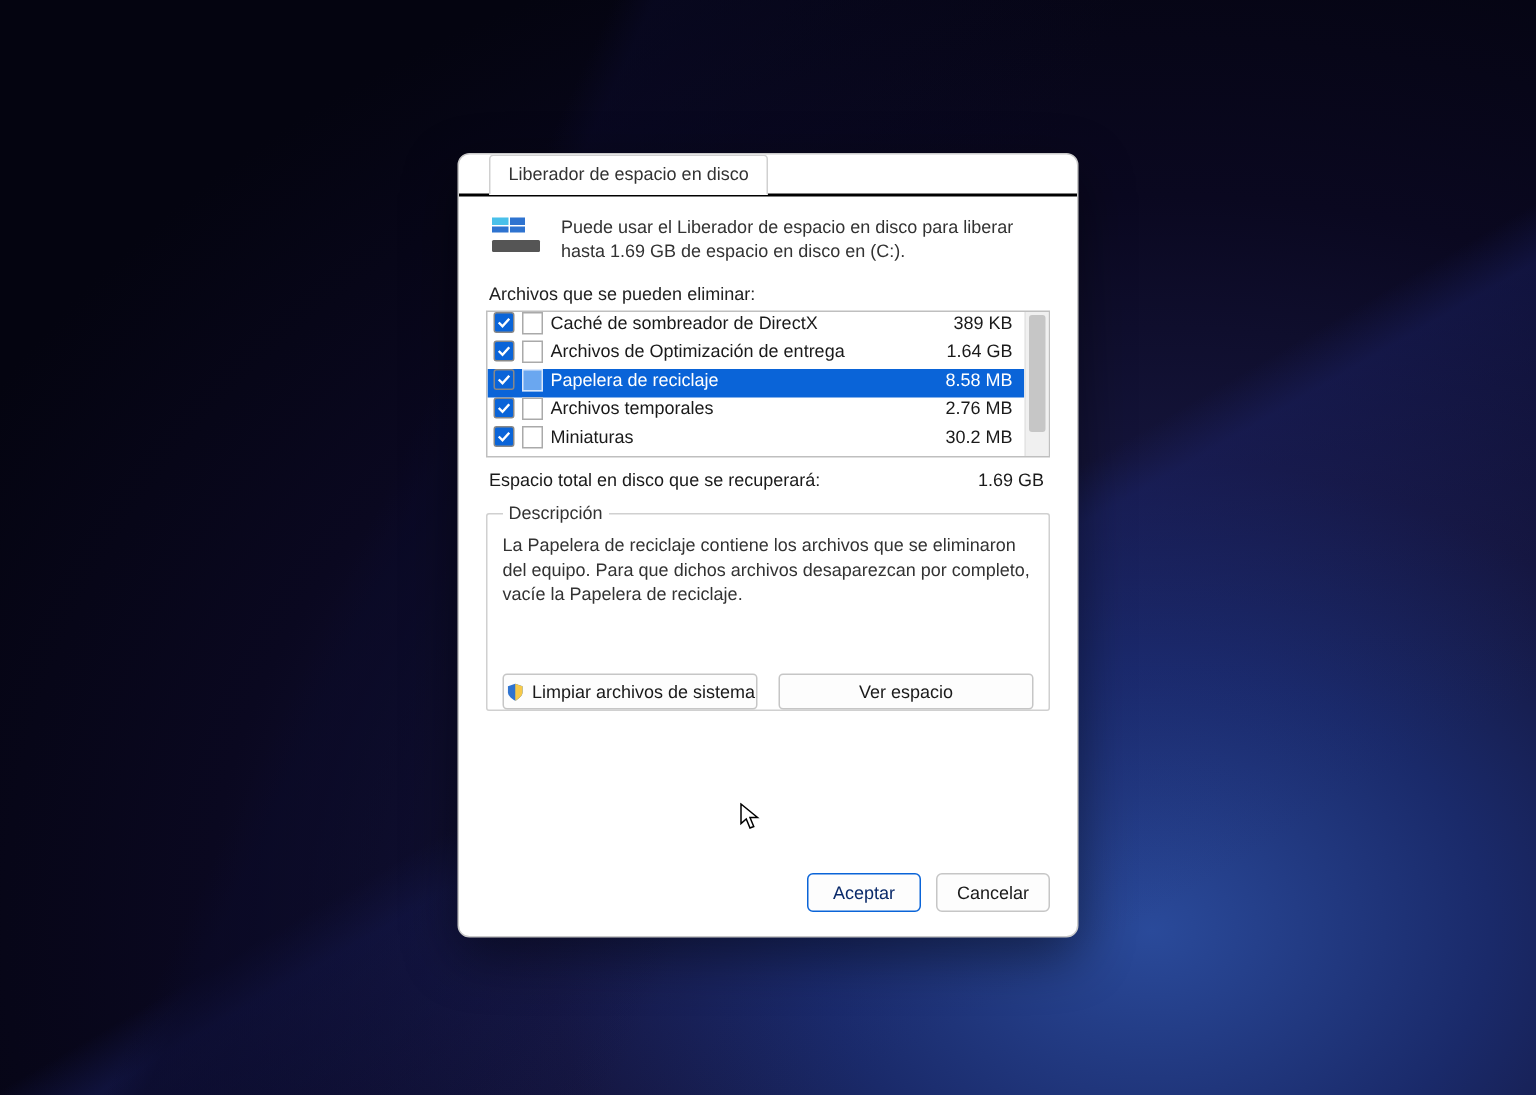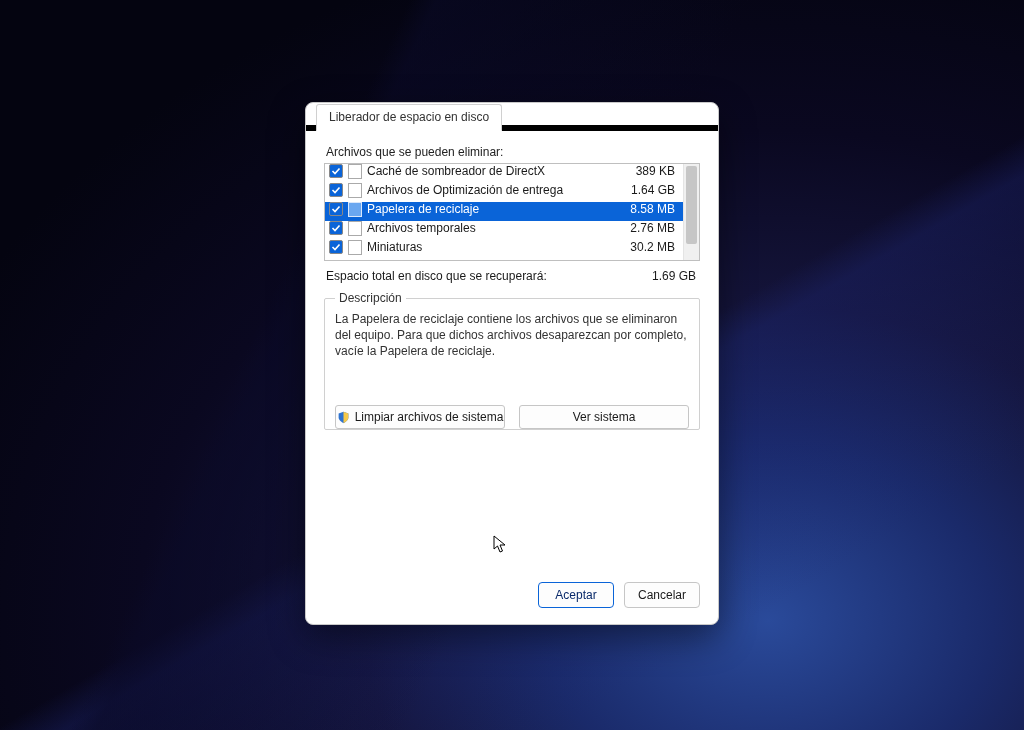--- a/index.html
+++ b/index.html
@@ -44,23 +44,23 @@
   .titlebar .ticon .drive { width:16px; height:6px; margin-top:2px; background:#7a7a7a; }
   .titlebar .ttext { flex:1; font-size:12.5px; color:#222; }
   .titlebar .close {
     width: 44px; height: 30px;
     display:flex; align-items:center; justify-content:center;
     border-radius:4px;
   }
   .titlebar .close svg { width:11px; height:11px; }
 
   .tabstrip {
-    height: 28px; padding: 0 10px;
-    display:flex; align-items:flex-start;
-    border-bottom: 6px solid #000000;
+    height: 28px; padding: 0 20px;
+    display:flex; align-items:flex-end;
+    border-bottom: 2px solid #000000;
   }
   .tab {
     padding: 5px 12px 6px 12px;
     font-size: 12px;
     color: #333;
     border: 1px solid #d0d0d0;
     border-bottom: 1px solid #fff;
     border-radius: 3px 3px 0 0;
     background:#fff;
     position:relative; top:1px;
@@ -176,20 +176,32 @@
 
 <div class="dialog">
 
 
   <div class="tabstrip">
     <div class="tab">Liberador de espacio en disco</div>
   </div>
 
   <div class="content">
 
+    <div class="inforow">
+      <div class="drive-icon">
+        <div class="sq">
+            <span></span>
+            <span></span>
+            <span></span>
+            <span></span>
+          </div>
+        <div class="bar"></div>
+      </div>
+      <div class="infotext">Puede usar el Liberador de espacio en disco para liberar hasta 1.69 GB de espacio en disco en  (C:).</div>
+    </div>
 
     <div class="section-label">Archivos que se pueden eliminar:</div>
 
     <div class="listbox">
       <div class="rows" id="rows">
           <div class="listrow">
             <span class="chk">
               <svg viewBox="0 0 10 10">
                 <path d="M1.5 5 L4 7.5 L8.5 2.5" stroke="#fff" stroke-width="1.6" fill="none"></path>
               </svg>
@@ -256,21 +268,21 @@
       <div class="dtext">La Papelera de reciclaje contiene los archivos que se eliminaron del equipo. Para que dichos archivos desaparezcan por completo, vacíe la Papelera de reciclaje.</div>
       <div class="desc-buttons">
         <div class="btn">
           <svg class="shield" viewBox="0 0 16 16">
             <path d="M8 1 L14 3 V8 C14 12 8 15 8 15 C8 15 2 12 2 8 V3 Z" fill="#2e73d0"></path>
             <path d="M8 1 L14 3 V8 C14 12 8 15 8 15 V1 Z" fill="#f7c948"></path>
           </svg>
           <span>Limpiar archivos de sistema</span>
         </div>
         <div class="btn">
-          <span>Ver sistema</span>
+          <span>Ver espacio</span>
         </div>
       </div>
     </fieldset>
 
   </div>
 
   <div class="dlg-buttons">
     <div class="btn2 primary">Aceptar</div>
     <div class="btn2">Cancelar</div>
   </div>

